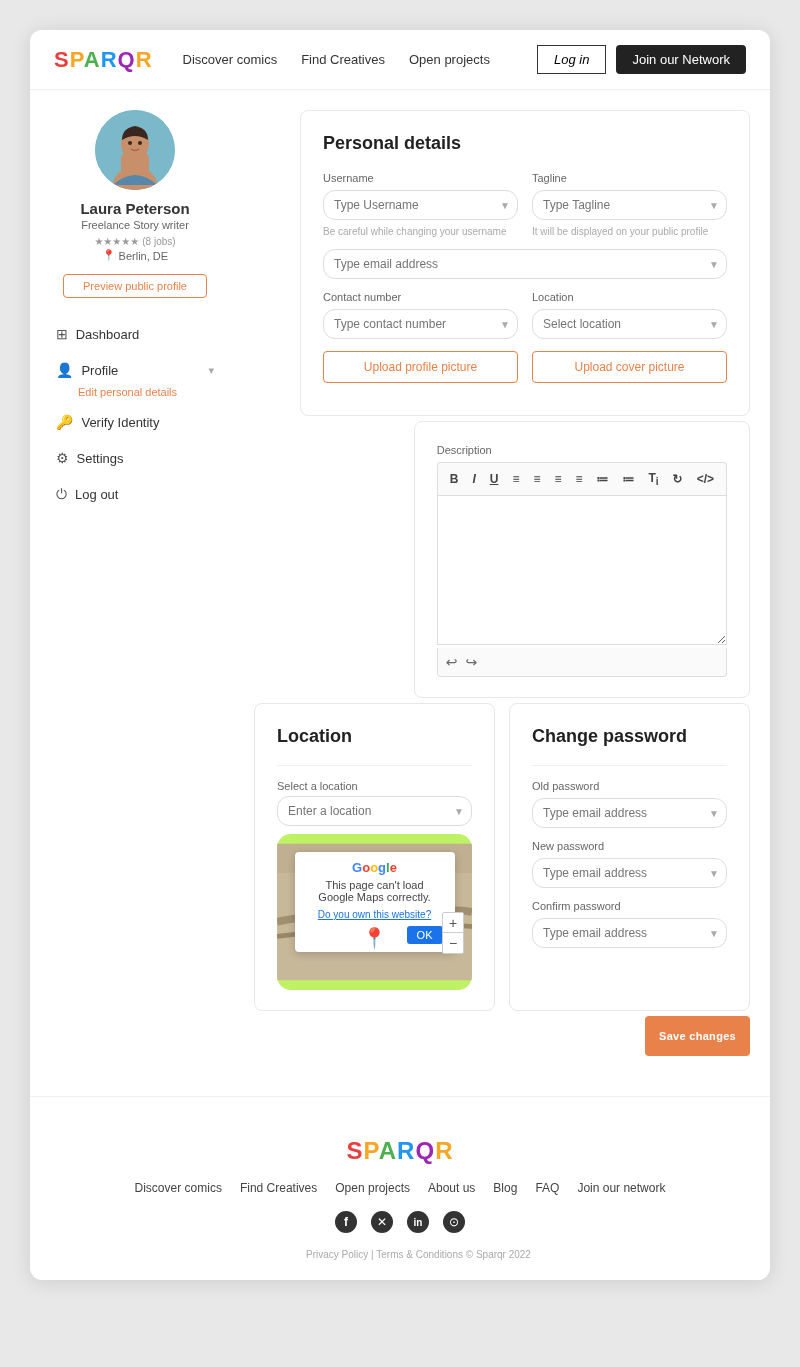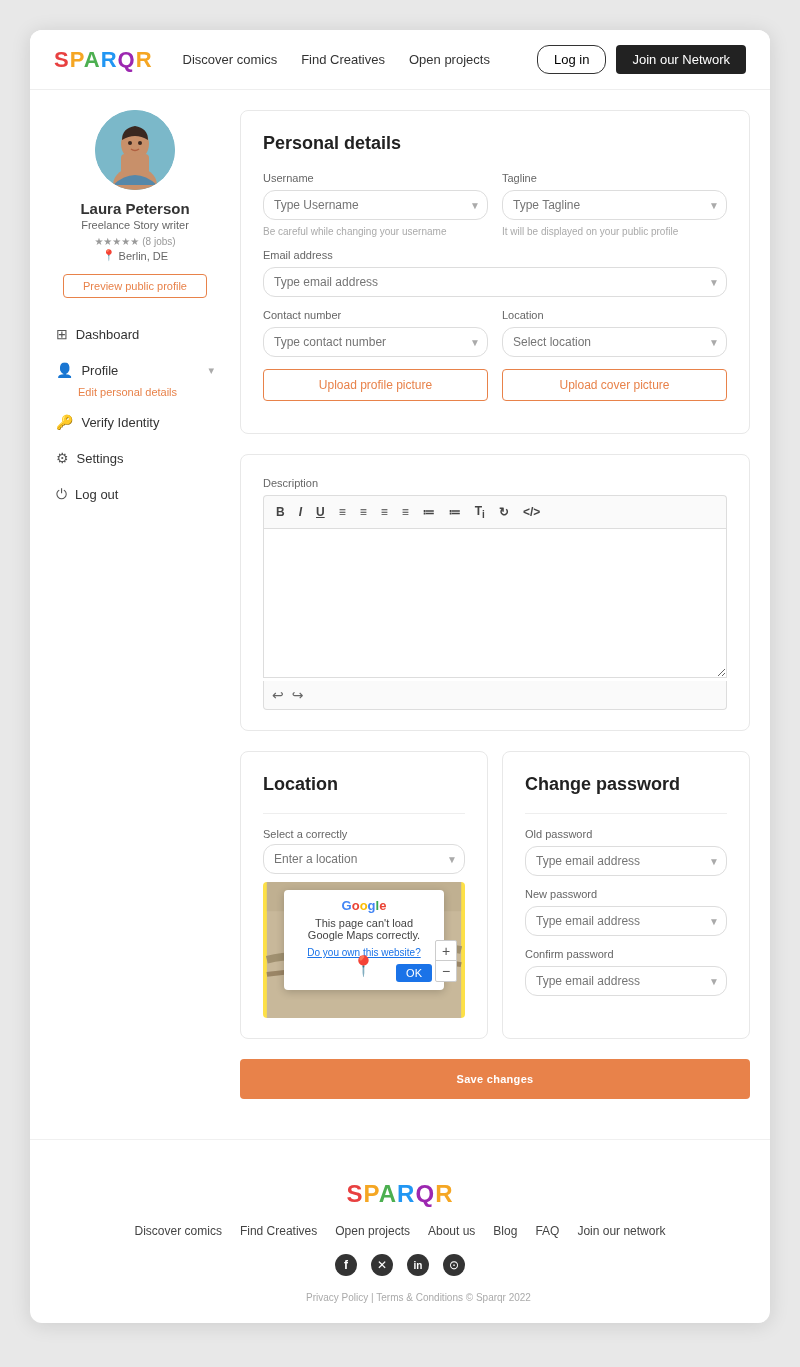--- a/index.html
+++ b/index.html
@@ -56,23 +56,24 @@
     }
     .header-actions {
       display: flex;
       gap: 10px;
       align-items: center;
     }
     .btn-login {
       border: 1.5px solid #333;
       background: #fff;
       padding: 6px 16px;
-      border-radius: 12px;
+      border-radius: 0;
       font-size: 13px;
       cursor: pointer;
+      font-style: italic;
     }
     .btn-join {
       background: #222;
       color: #fff;
       border: none;
       padding: 7px 16px;
       border-radius: 4px;
       font-size: 13px;
       cursor: pointer;
     }
@@ -170,21 +171,22 @@
       cursor: pointer;
       margin-top: -4px;
       margin-bottom: 4px;
     }
 
     
     .content {
       flex: 1;
       display: flex;
       flex-direction: column;
-      gap: 20px;
+      gap: 5px;
+      align-items: flex-end;
     }
 
     
     .card {
       background: #fff;
       border: 1px solid #e8e8e8;
       border-radius: 8px;
       padding: 22px 22px 20px 22px;
     }
     .card-title {
@@ -304,23 +306,23 @@
       gap: 14px;
     }
     .location-card {
       flex: 1;
     }
     .password-card {
       flex: 1;
     }
     .map-placeholder {
       width: 100%;
-      height: 136px;
-      background: #fde047;
-      border-radius: 4px;
+      height: 156px;
+      background: #bef264;
+      border-radius: 14px;
       position: relative;
       overflow: hidden;
       margin-top: 8px;
     }
     .map-overlay {
       position: absolute;
       top: 50%;
       left: 50%;
       transform: translate(-50%, -60%);
       background: #fff;
@@ -557,21 +559,20 @@
             <label class="form-label">Tagline</label>
             <div class="form-input-wrap">
               <input class="form-input" type="text" placeholder="Type Tagline" style="">
               <span class="input-arrow">▼</span>
             </div>
             <div class="form-hint">It will be displayed on your public profile</div>
           </div>
         </div>
         <div class="form-row">
           <div class="form-group">
-            <label class="form-label">Email address</label>
             <div class="form-input-wrap">
               <input class="form-input" type="text" placeholder="Type email address" style="">
               <span class="input-arrow">▼</span>
             </div>
           </div>
         </div>
         <div class="form-row">
           <div class="form-group">
             <label class="form-label">Contact number</label>
             <div class="form-input-wrap">
@@ -614,21 +615,21 @@
           <button class="editor-foot-btn">↩</button>
           <button class="editor-foot-btn">↪</button>
         </div>
       </div>
 
       <div class="lower-section">
 
         <div class="card location-card">
           <div class="card-title">Location</div>
           <hr class="divider">
-          <div class="form-label">Select a correctly</div>
+          <div class="form-label">Select a location</div>
           <div class="form-input-wrap" style="margin-bottom:8px; margin-top:4px;">
             <input class="form-input" type="text" placeholder="Enter a location" style="">
             <span class="input-arrow">▼</span>
           </div>
           <div class="map-placeholder">
 
             <svg viewBox="0 0 200 140" width="100%" height="100%" xmlns="http://www.w3.org/2000/svg" style="position:absolute;top:0;left:0;">
               <rect width="200" height="140" fill="#c8b89a"></rect>
               <path d="M0 80 Q40 70 80 85 Q120 100 160 75 Q180 65 200 70" stroke="#a09070" stroke-width="8" fill="none"></path>
               <path d="M0 95 Q50 88 90 100 Q130 112 170 90 Q185 82 200 85" stroke="#9a8565" stroke-width="5" fill="none"></path>

